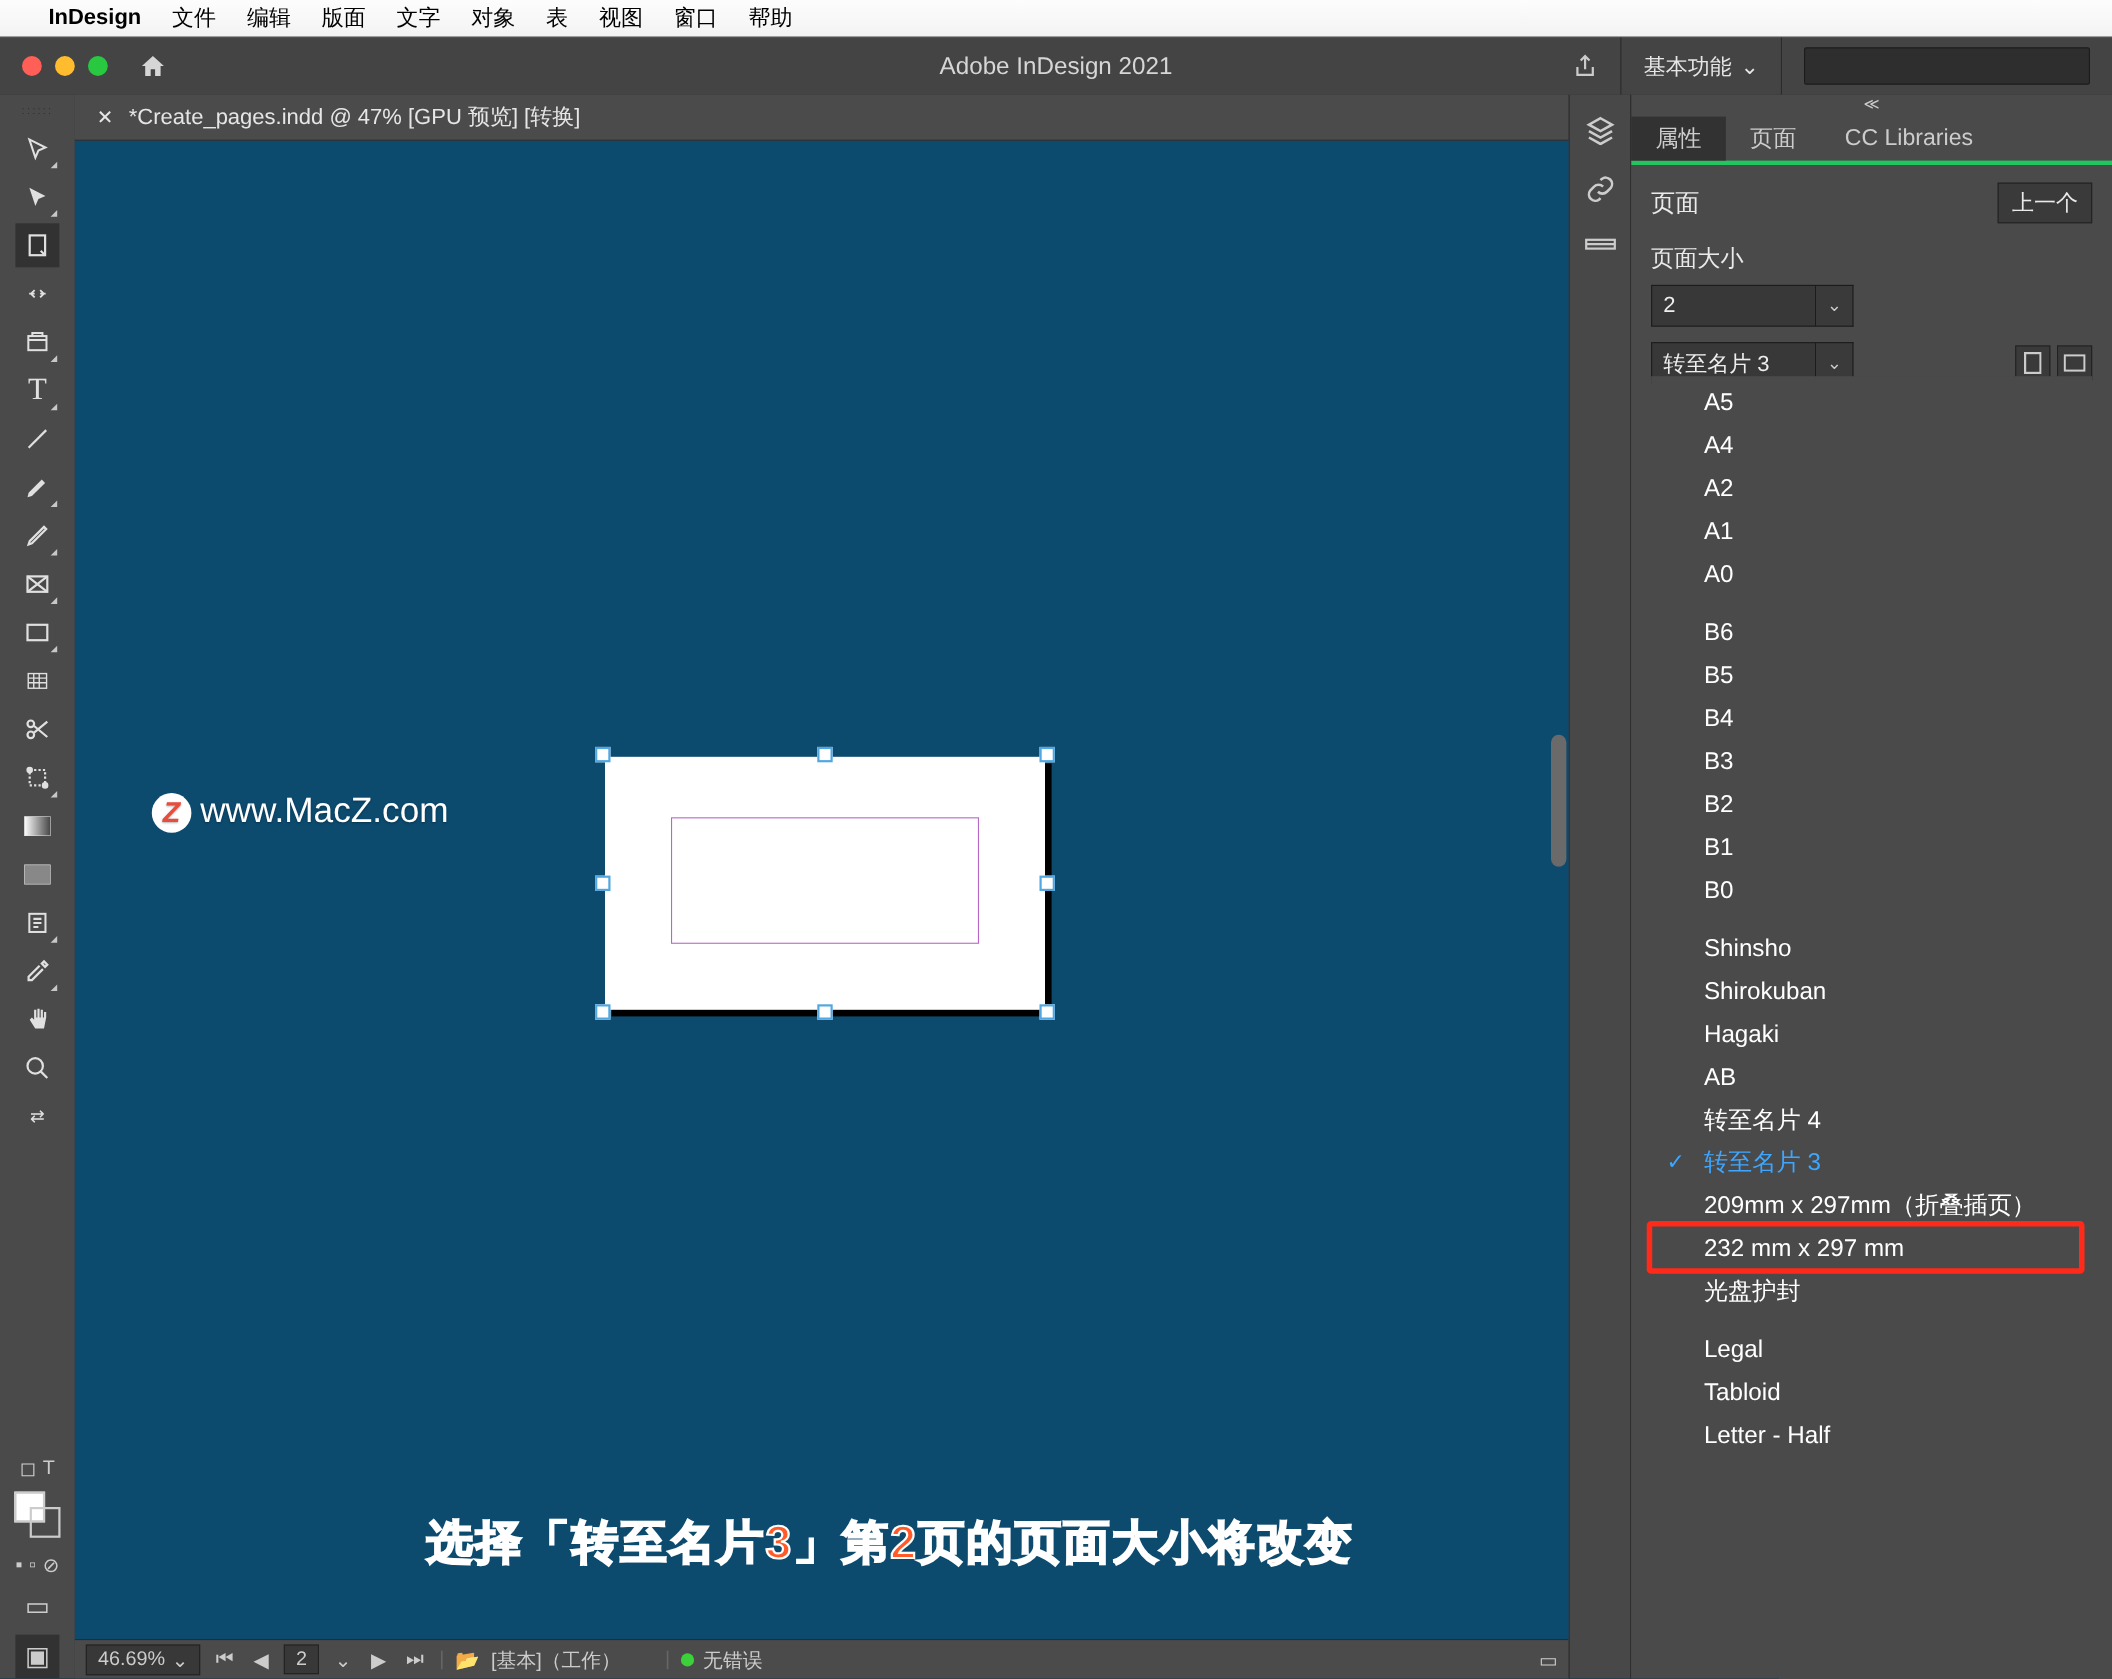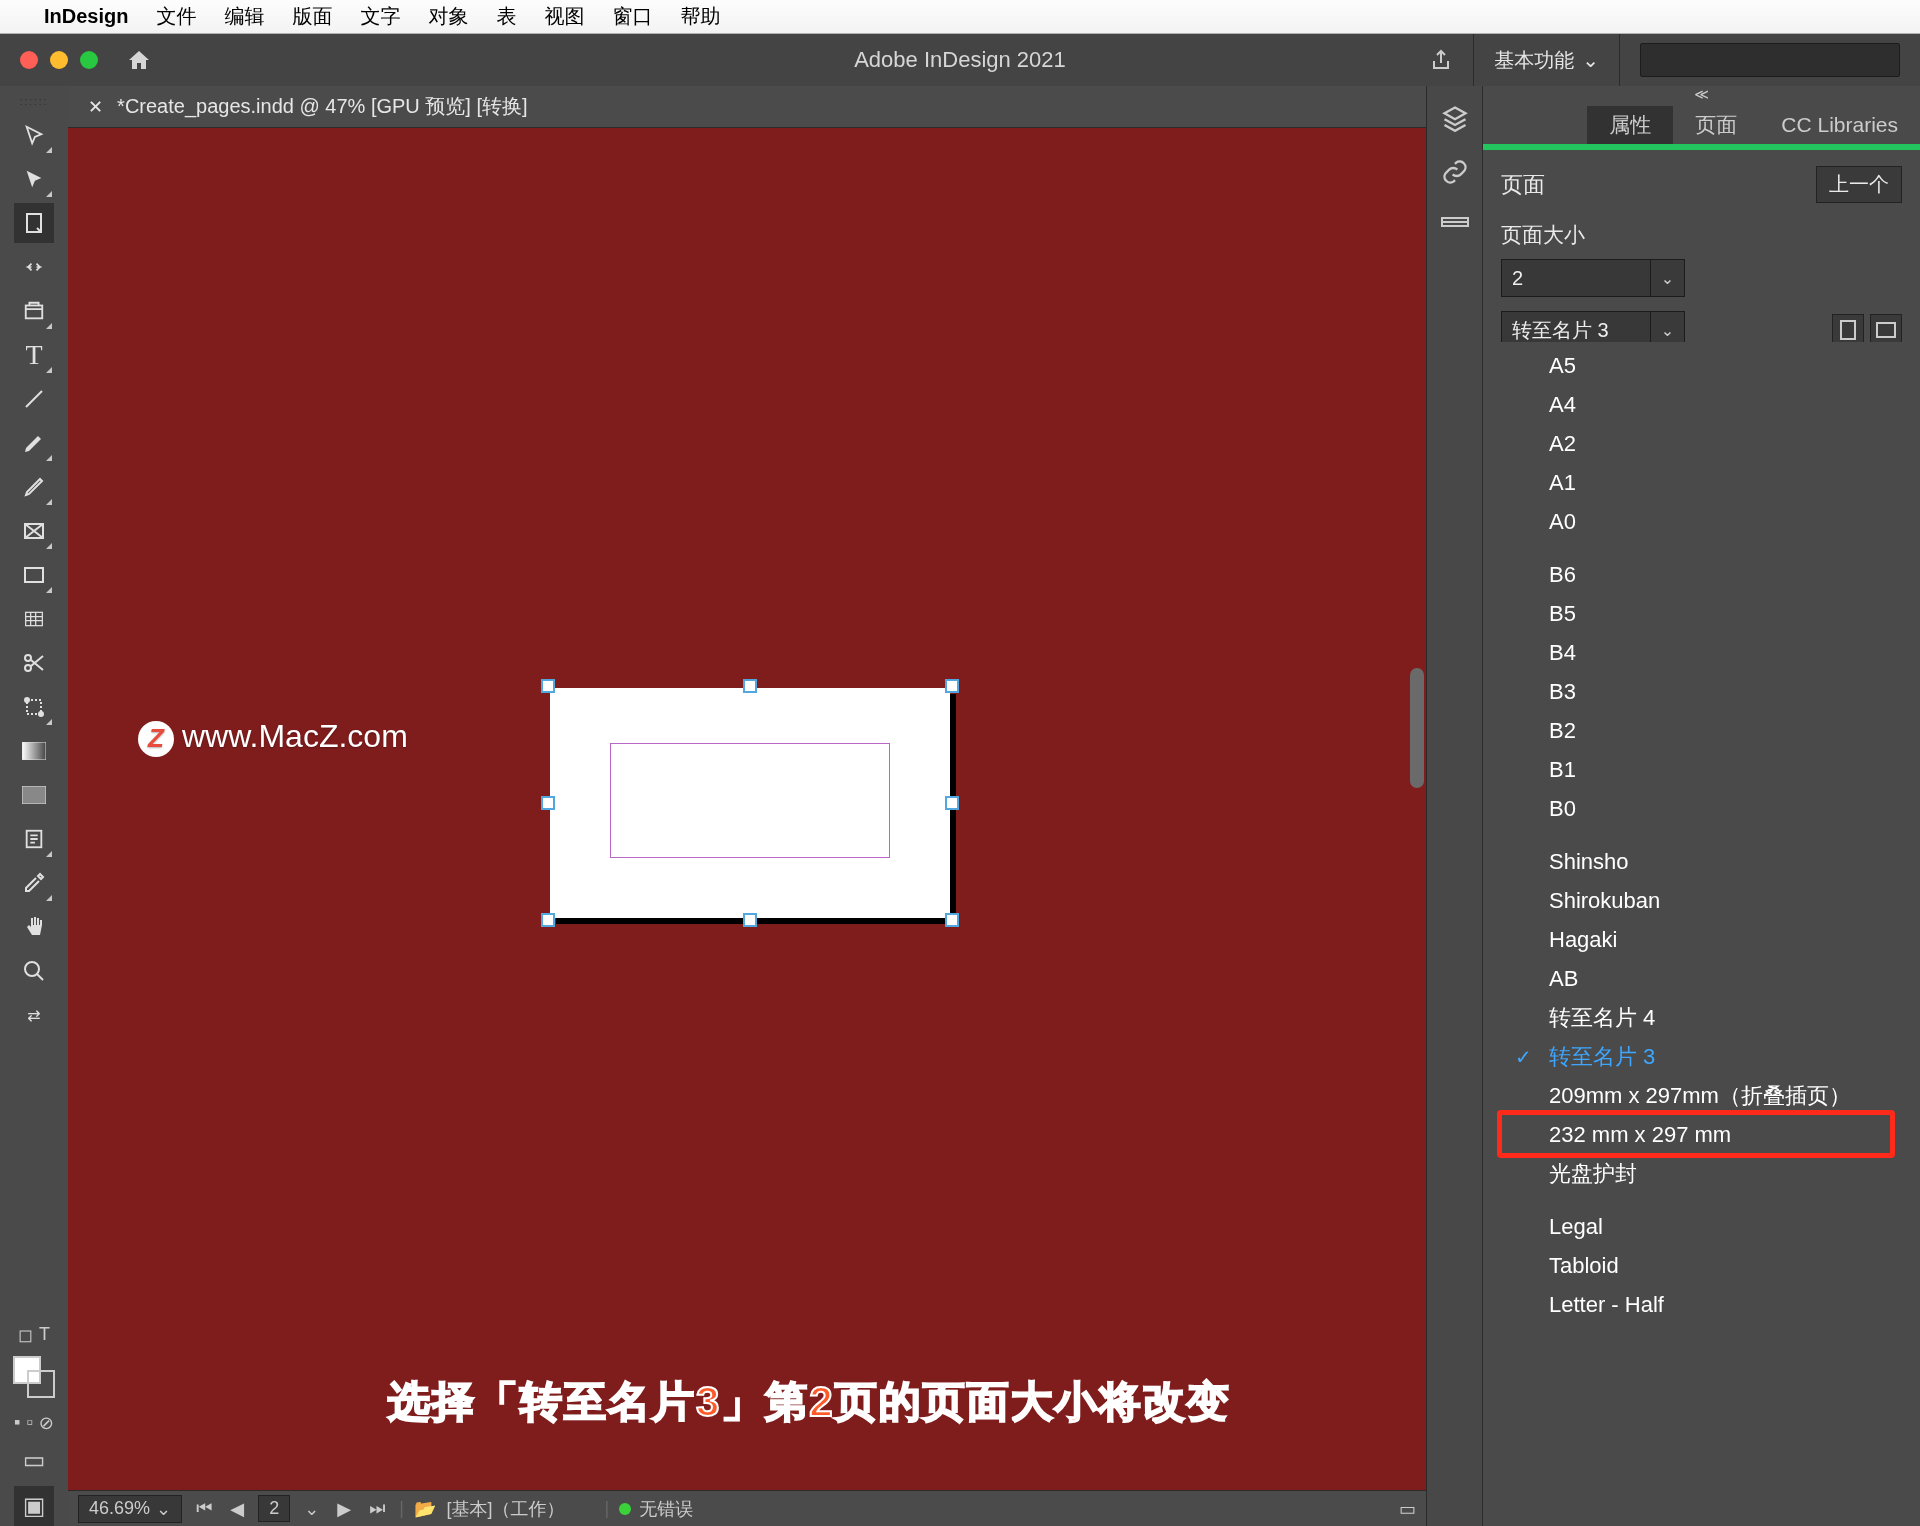--- a/index.html
+++ b/index.html
@@ -35,21 +35,21 @@
 .swatches .sq1{position:absolute;width:28px;height:28px;border:2px solid #ccc;background:#fff;top:0;left:0}
 .swatches .sq2{position:absolute;width:28px;height:28px;border:2px solid #ccc;background:transparent;bottom:0;right:0}
 .mini-row{display:flex;gap:6px;color:#ccc;font-size:18px;margin-top:4px;}
 .mode-btn{width:40px;height:40px;display:flex;align-items:center;justify-content:center;color:#ccc;font-size:24px;margin-top:6px;}
 .mode-btn.active{background:#323232;}
 
 
 .doc-pane { flex:1; display:flex; flex-direction:column; background:#4b4b4b; }
 .doc-tab { height:42px; background:#4b4b4b; display:flex; align-items:center; padding:0 20px; color:#e6e6e6; font-size:20px; gap:14px; border-bottom:1px solid #2b2b2b;}
 .doc-tab .x { font-size:18px; }
-.canvas-area { flex:1; position:relative; background:#7f1d1d; overflow:hidden; }
+.canvas-area { flex:1; position:relative; background:#0c4a6e; overflow:hidden; }
 .page { position:absolute; left:482px; top:560px; width:400px; height:230px; background:#fff; box-shadow:6px 6px 0 #000; }
 .page .margin { position:absolute; left:60px; top:55px; right:60px; bottom:60px; border:1px solid #b867c7; }
 .handle{position:absolute;width:14px;height:14px;background:#fff;border:2px solid #52a7e0;}
 .h-tl{top:-9px;left:-9px}.h-tm{top:-9px;left:calc(50% - 7px)}.h-tr{top:-9px;right:-9px}
 .h-ml{top:calc(50% - 7px);left:-9px}.h-mr{top:calc(50% - 7px);right:-9px}
 .h-bl{bottom:-9px;left:-9px}.h-bm{bottom:-9px;left:calc(50% - 7px)}.h-br{bottom:-9px;right:-9px}
 .watermark { position:absolute; left:70px; top:590px; color:#fff; font-size:32px; font-weight:400; text-shadow:0 1px 2px rgba(0,0,0,0.3);}
 .watermark .z { display:inline-flex; width:36px;height:36px;border-radius:50%;background:#fff;color:#e74c3c;align-items:center;justify-content:center;font-weight:900;font-style:italic;margin-right:8px;font-size:26px;}
 .caption { position:absolute; left:320px; bottom:60px; font-size:42px; font-weight:800; color:#ff5a28; -webkit-text-stroke:2px #fff; letter-spacing:2px;}
 .vert-scroll{position:absolute;right:2px;top:540px;width:14px;height:120px;background:#6a6a6a;border-radius:7px;}
@@ -61,21 +61,21 @@
 .nav-btn{padding:0 4px;}
 .no-err-dot{width:12px;height:12px;border-radius:50%;background:#3bd13b;display:inline-block;margin-right:8px;}
 
 
 .dock-col { width:56px; background:#484848; display:flex; flex-direction:column; align-items:center; padding-top:18px; gap:26px; border-left:1px solid #2b2b2b;}
 .dock-ico{color:#ccc;font-size:26px;}
 
 
 .right-panel { width:438px; background:#4a4a4a; display:flex; flex-direction:column; border-left:1px solid #2b2b2b;}
 .panel-collapse{height:20px;display:flex;justify-content:center;color:#ccc;font-size:14px;}
-.panel-tabs{height:44px;display:flex;border-bottom:6px solid #22c55e;justify-content:flex-end;}
+.panel-tabs{height:44px;display:flex;border-bottom:4px solid #22c55e;}
 .panel-tab{padding:0 22px;display:flex;align-items:center;color:#ccc;font-size:21px;}
 .panel-tab.active{background:#323232;}
 .panel-body{flex:1;background:#4a4a4a;padding:16px 18px;position:relative;}
 .prop-row{display:flex;justify-content:space-between;align-items:center;margin-bottom:18px;color:#eaeaea;font-size:22px;}
 .back-btn{background:#3a3a3a;border:1px solid #222;padding:4px 12px;color:#eaeaea;font-size:20px;}
 .sect-title{color:#eaeaea;font-size:21px;margin:10px 0;}
 .num-field{display:flex;align-items:center;}
 .num-field input{width:150px;height:38px;background:#383838;border:1px solid #1c1c1c;color:#eee;font-size:20px;padding:0 10px;}
 .num-field .dd{width:34px;height:38px;background:#3a3a3a;border:1px solid #1c1c1c;border-left:none;display:flex;align-items:center;justify-content:center;color:#ccc;}
 .size-row{display:flex;align-items:center;gap:14px;margin-top:14px;}

